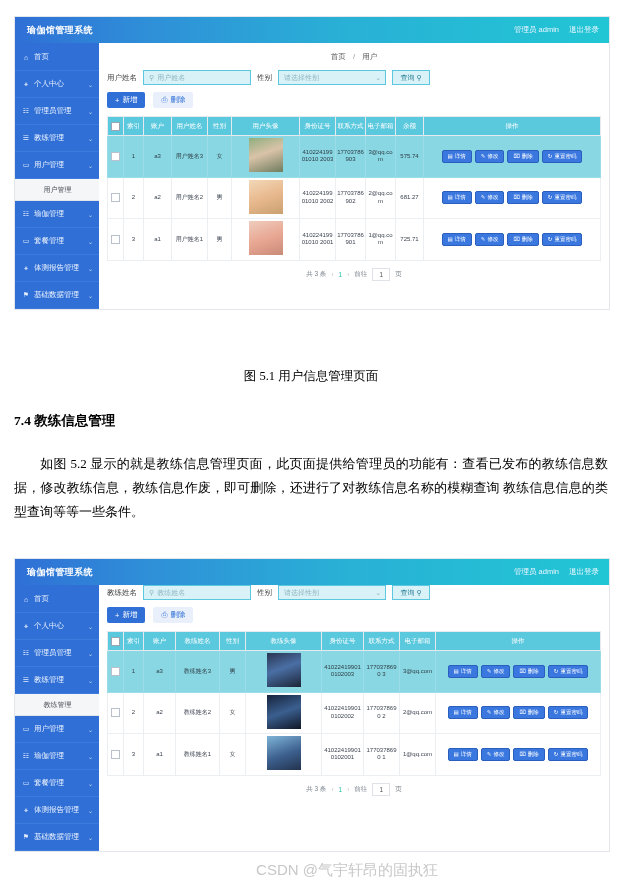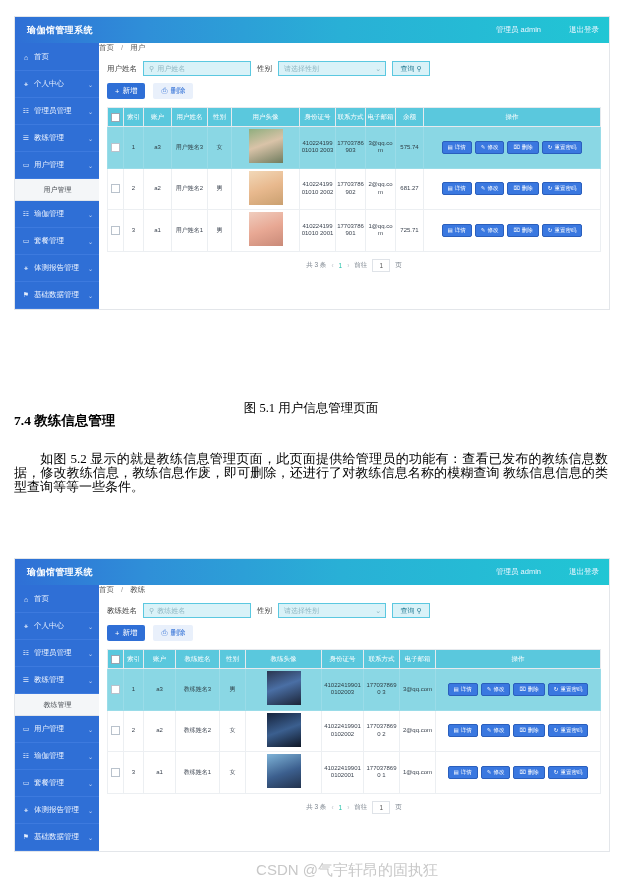--- a/index.html
+++ b/index.html
@@ -15,21 +15,21 @@
     overflow:hidden;
     font-family:"Liberation Sans", sans-serif;
   }
   .app-header{
     height:26px;
     background:linear-gradient(90deg,#2f6fd6 0%,#2f8fd8 22%,#29b0d6 55%,#21c6d4 100%);
     display:flex;align-items:center;justify-content:space-between;
     padding:0 10px 0 12px;box-sizing:border-box;
   }
   .app-logo{color:#fff;font-size:9px;font-weight:bold;letter-spacing:.4px;}
-  .app-header-right{display:flex;gap:28px;}
+  .app-header-right{display:flex;gap:10px;}
   .app-header-right span{color:#eaf6ff;font-size:7.5px;}
   .app-body{display:flex;}
   
   .sidebar{
     width:84px;flex:0 0 84px;background:#2f6fd6;
     padding-top:1px;box-sizing:border-box;
   }
   .menu-item{
     height:27px;display:flex;align-items:center;
     padding:0 6px 0 7px;box-sizing:border-box;
@@ -41,21 +41,21 @@
   }
   .menu-item .mi-label{flex:1;}
   .menu-item .mi-caret{font-size:6px;opacity:.8;}
   .menu-item.sub{
     background:#f4f6f8;color:#4a4f55;justify-content:center;
     border-bottom:1px solid #e2e5e9;font-size:7px;height:22px;
   }
   
   .content{flex:1;min-width:0;background:#fff;padding:0;}
   .breadcrumb{
-    font-size:7.5px;color:#555;padding:0 0 8px 0;
+    text-align:center;font-size:7.5px;color:#555;padding:9px 0 8px 0;
   }
   .breadcrumb .sep{margin:0 5px;color:#999;}
   .filter-row{
     display:flex;align-items:center;gap:6px;padding:0 0 0 8px;margin-bottom:7px;
   }
   .f-label{font-size:7.5px;color:#444;white-space:nowrap;}
   .f-input{
     width:108px;height:15px;border:1px solid #5bc8e0;background:#d9f2f8;
     display:flex;align-items:center;padding:0 5px;box-sizing:border-box;
     font-size:7px;color:#8fb7c2;gap:3px;
@@ -125,21 +125,21 @@
     position:absolute;left:0;width:622px;text-align:center;
     font-family:"Liberation Serif", serif;font-size:12.5px;color:#000;
   }
   .sec-title{
     position:absolute;left:14px;font-family:"Liberation Serif", serif;
     font-size:13.5px;font-weight:bold;color:#000;
   }
   .para{
     position:absolute;left:14px;width:594px;
     font-family:"Liberation Serif", serif;font-size:13px;color:#000;
-    line-height:14px;text-align:justify;
+    line-height:24px;text-align:justify;
   }
   .para .indent{display:inline-block;width:26px;}
   .watermark{
     position:absolute;left:0;width:622px;text-align:center;
     font-family:"Liberation Sans", sans-serif;font-size:15px;color:#c8c8c8;
   }
 </style>
 </head>
 <body>
 
@@ -368,21 +368,21 @@
         <span class="pg-num">1</span>
         <span class="pg-arrow">›</span>
         <span>前往</span>
         <span class="pg-box">1</span>
         <span>页</span>
       </div>
     </div>
   </div>
 </div>
 
-<div class="caption" style="top:368px;margin-top:32px;">图 5.1  用户信息管理页面</div>
+<div class="caption" style="top:368px;">图 5.1  用户信息管理页面</div>
 <div class="sec-title" style="top:412px;">7.4  教练信息管理</div>
 <div class="para" style="top:452px;"><span class="indent"></span><span>如图 5.2 显示的就是教练信息管理页面，此页面提供给管理员的功能有：查看已发布的教练信息数据，修改教练信息，教练信息作废，即可删除，还进行了对教练信息名称的模糊查询 教练信息信息的类型查询等等一些条件。</span></div>
 
 <div class="app" id="app2" style="top:558px;">
   <div class="app-header">
     <div class="app-logo">瑜伽馆管理系统</div>
     <div class="app-header-right">
       <span>管理员 admin</span>
       <span>退出登录</span>
     </div>
@@ -432,25 +432,20 @@
           <span class="mi-label">体测报告管理</span>
           <span class="mi-caret">⌄</span>
         </div>
         <div class="menu-item">
           <span class="mi-ico">⚑</span>
           <span class="mi-label">基础数据管理</span>
           <span class="mi-caret">⌄</span>
         </div>
       </div>
     <div class="content">
-      <div class="breadcrumb">
-        <span>首页</span>
-        <span class="sep">/</span>
-        <span>教练</span>
-      </div>
       <div class="filter-row">
         <span class="f-label">教练姓名</span>
         <div class="f-input">
           <span>⚲</span>
           <span>教练姓名</span>
         </div>
         <span class="f-label">性别</span>
         <div class="f-select">
           <span>请选择性别</span>
           <span>⌄</span>

